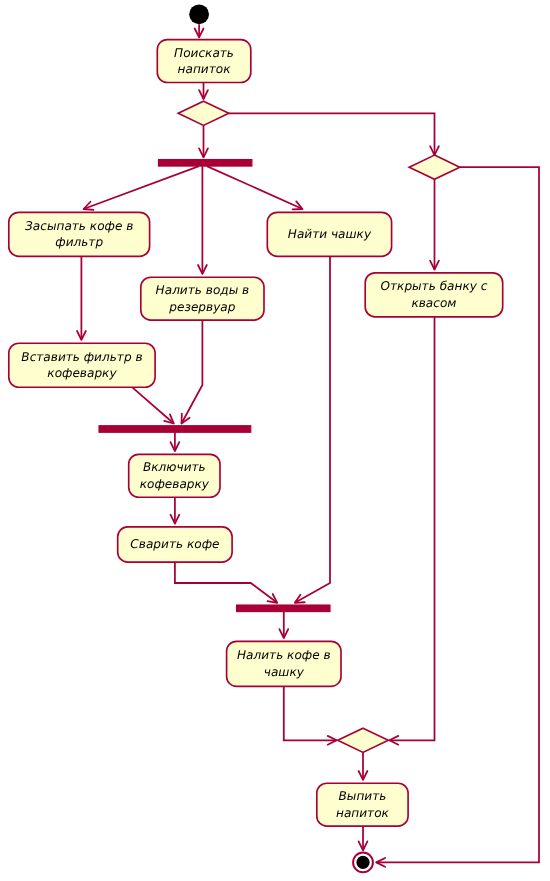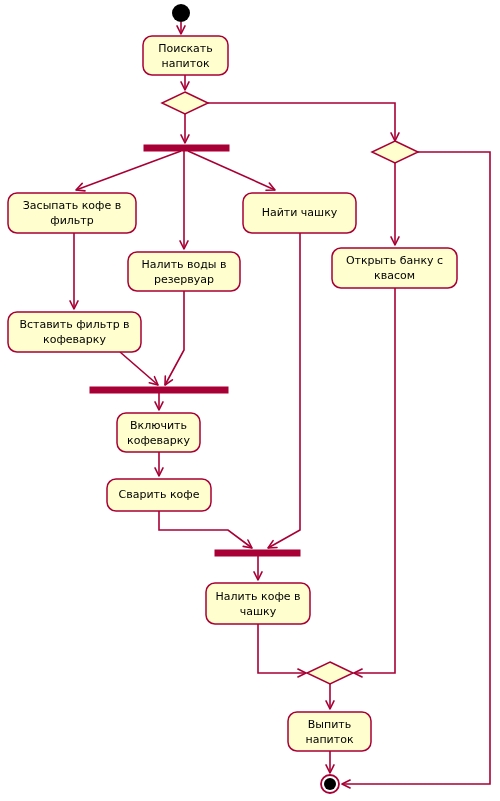--- a/index.html
+++ b/index.html
@@ -12,20 +12,21 @@
     width: 500px;
     height: 801px;
     font-family: "DejaVu Sans", sans-serif;
     overflow: hidden;
   }
   #diagram-root {
     position: relative;
     width: 500px;
     height: 801px;
     background: #ffffff;
+    font-style: italic;
   }
   svg#activity-diagram {
     display: block;
     width: 500px;
     height: 801px;
   }
   .edge-line {
     fill: none;
     stroke: #A80036;
     stroke-width: 1.6;

